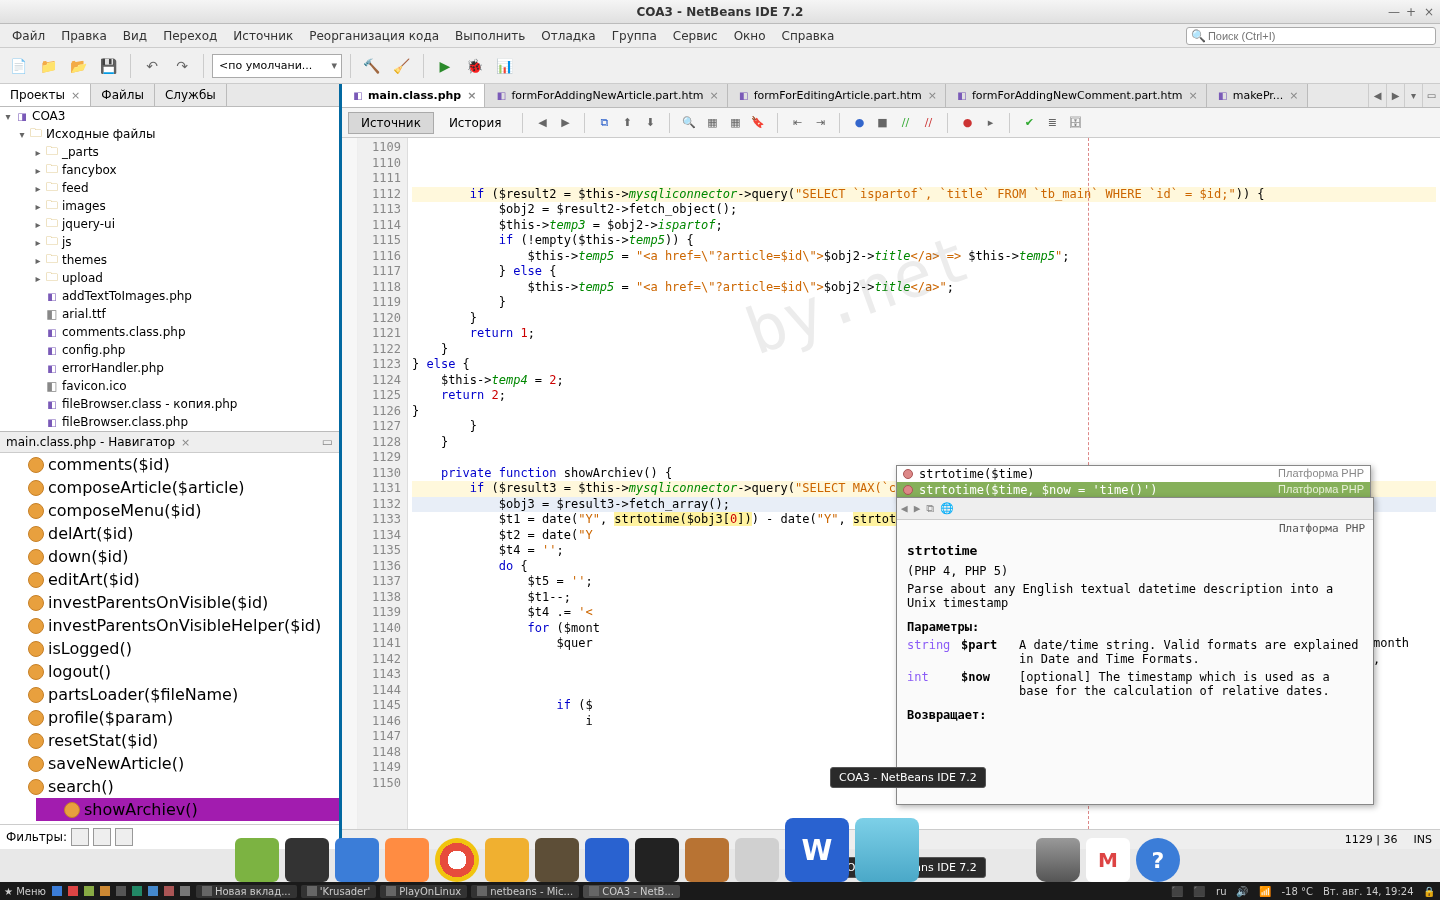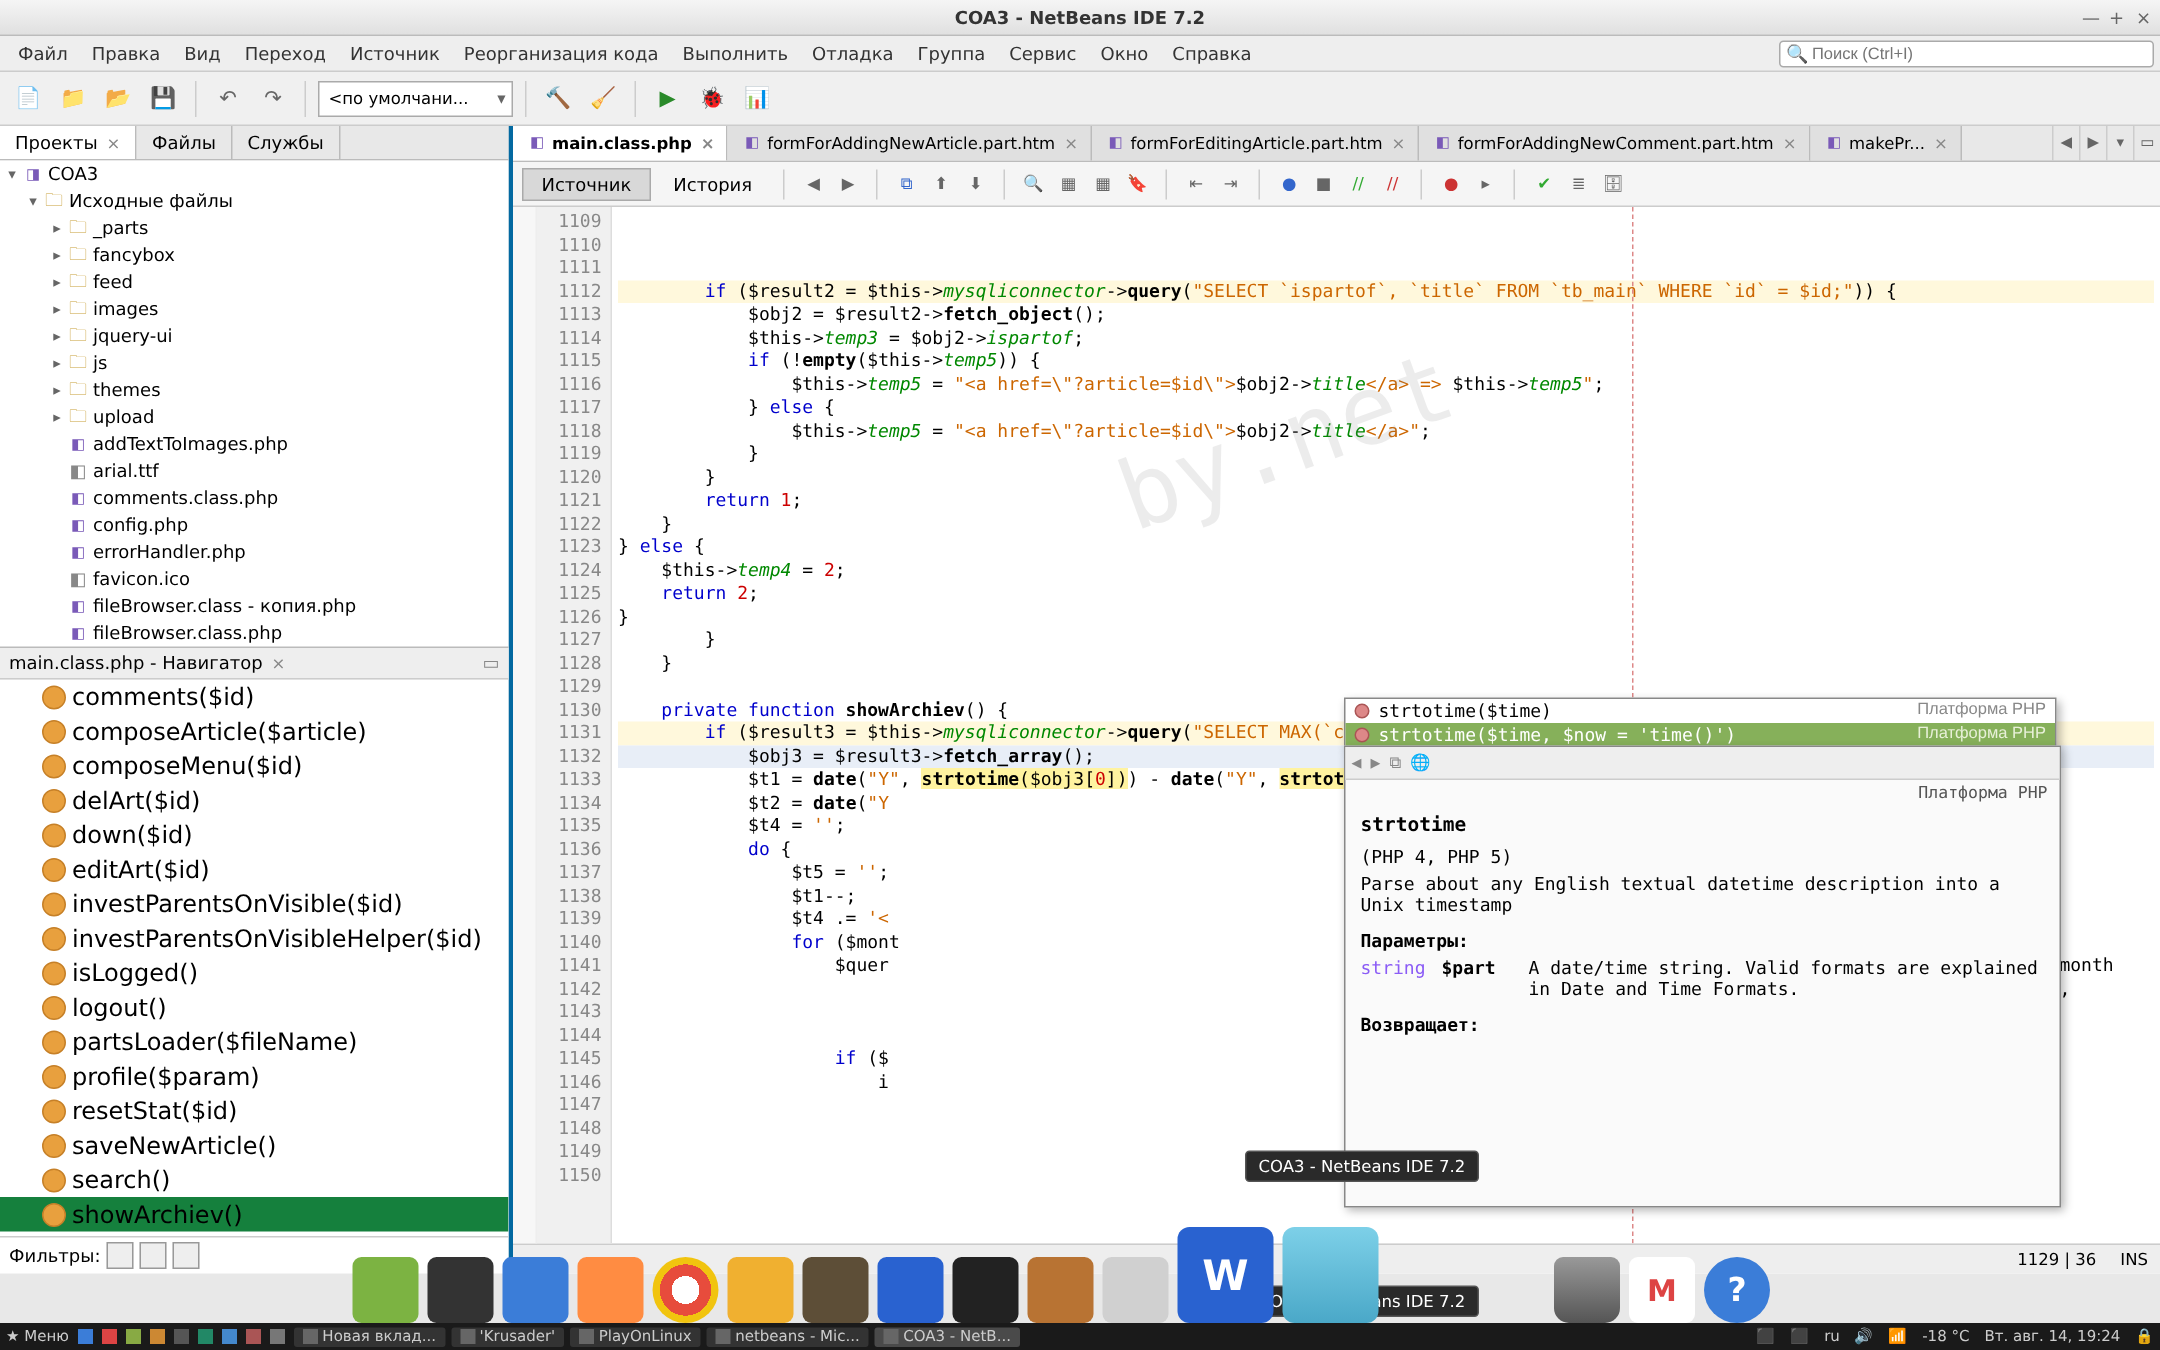--- a/index.html
+++ b/index.html
@@ -40,21 +40,21 @@
 .arrow { width: 12px; text-align: center; color: #666; font-size: 10px; }
 .ticon { width: 16px; height: 16px; display: inline-flex; align-items: center; justify-content: center; margin-right: 2px; }
 .folder-icon { color: #c9a23d; }
 .php-icon { color: #7a5ab8; font-size: 10px; }
 .file-icon { color: #888; }
 
 .nav-panel { flex: 1; display: flex; flex-direction: column; background: #fff; }
 .nav-header { display: flex; align-items: center; padding: 3px 6px; border-bottom: 1px solid #ccc; background: #eee; }
 .nav-list { flex: 1; overflow: auto; font-size: 16px; }
 .nav-item { display: flex; align-items: center; padding: 2px 4px 2px 28px; }
-.nav-item.selected { background: #15803d; }
+.nav-item.selected { background: #a21caf; margin-left: 36px; }
 .method-icon { width: 16px; height: 16px; border-radius: 8px; background: #e8a03e; margin-right: 4px; display: inline-block; border: 1px solid #c68028; }
 .nav-footer { padding: 3px 6px; border-top: 1px solid #ccc; display: flex; align-items: center; gap: 4px; }
 .filter-btn { width: 18px; height: 18px; border: 1px solid #999; background: #eee; }
 
 
 .editor-area { flex: 1; display: flex; flex-direction: column; background: #fff; }
 .editor-tabs { height: 24px; display: flex; align-items: stretch; background: #e8e8e8; border-bottom: 1px solid #bbb; }
 .editor-tab { display: flex; align-items: center; padding: 0 8px; border-right: 1px solid #bbb; background: #e0e0e0; font-size: 11px; }
 .editor-tab.active { background: #fff; font-weight: bold; }
 .editor-tab .ticon { font-size: 10px; }
@@ -71,21 +71,21 @@
 .et-btn.blue { color: #36c; }
 .et-btn.yellow { color: #ca3; }
 
 .editor-body { flex: 1; display: flex; font-family: "DejaVu Sans Mono", monospace; font-size: 12px; overflow: hidden; position: relative; }
 .gutter { width: 50px; background: #f0f0f0; color: #888; text-align: right; padding: 2px 6px 2px 2px; border-right: 1px solid #ddd; line-height: 15.5px; }
 .marks { width: 16px; background: #f7f7f7; border-right: 1px solid #eee; position: relative; }
 .code { flex: 1; padding: 2px 4px; white-space: pre; line-height: 15.5px; overflow: hidden; position: relative; }
 .code-line.hl { background: #fff8dc; }
 .code-line.cur { background: #e8eef7; }
 .kw { color: #0000cc; }
-.fn { color: #000; font-weight: bold; }
+.fn { color: #000; font-weight: normal; }
 .gr { color: #008800; font-style: italic; }
 .str { color: #cc6600; }
 .num { color: #cc0000; }
 .var { color: #000; }
 .rmargin { position: absolute; top: 0; bottom: 0; width: 1px; border-left: 1px dashed #d88; left: 680px; }
 
 
 .ac-popup { position: absolute; left: 554px; top: 327px; width: 475px; background: #fff; border: 1px solid #888; box-shadow: 2px 2px 6px rgba(0,0,0,.3); font-family: "DejaVu Sans Mono", monospace; font-size: 12px; }
 .ac-item { display: flex; padding: 1px 6px; }
 .ac-item.selected { background: #86b05a; color: #fff; }
@@ -502,20 +502,26 @@
           <h3>strtotime</h3>
           <p>(PHP 4, PHP 5)</p>
           <p>Parse about any English textual datetime description into a Unix timestamp</p>
           <p style="font-weight:bold;margin-top:10px">Параметры:</p>
           <div id="docparams">
               <div class="param-row">
                 <div class="param-type">string</div>
                 <div class="param-name">$part</div>
                 <div class="param-desc">A date/time string. Valid formats are explained in Date and Time Formats.</div>
               </div>
+              <div class="param-row">
+                <div class="param-type">int</div>
+                <div class="param-name">$now</div>
+                <div class="param-desc">[optional]
+The timestamp which is used as a base for the calculation of relative dates.</div>
+              </div>
             </div>
           <p style="font-weight:bold;margin-top:10px">Возвращает:</p>
         </div>
       </div>
 
       <div class="watermark" style="left:400px;top:120px">by.net</div>
     </div>
 
     <div class="statusbar">
       <span class="spacer"></span>

